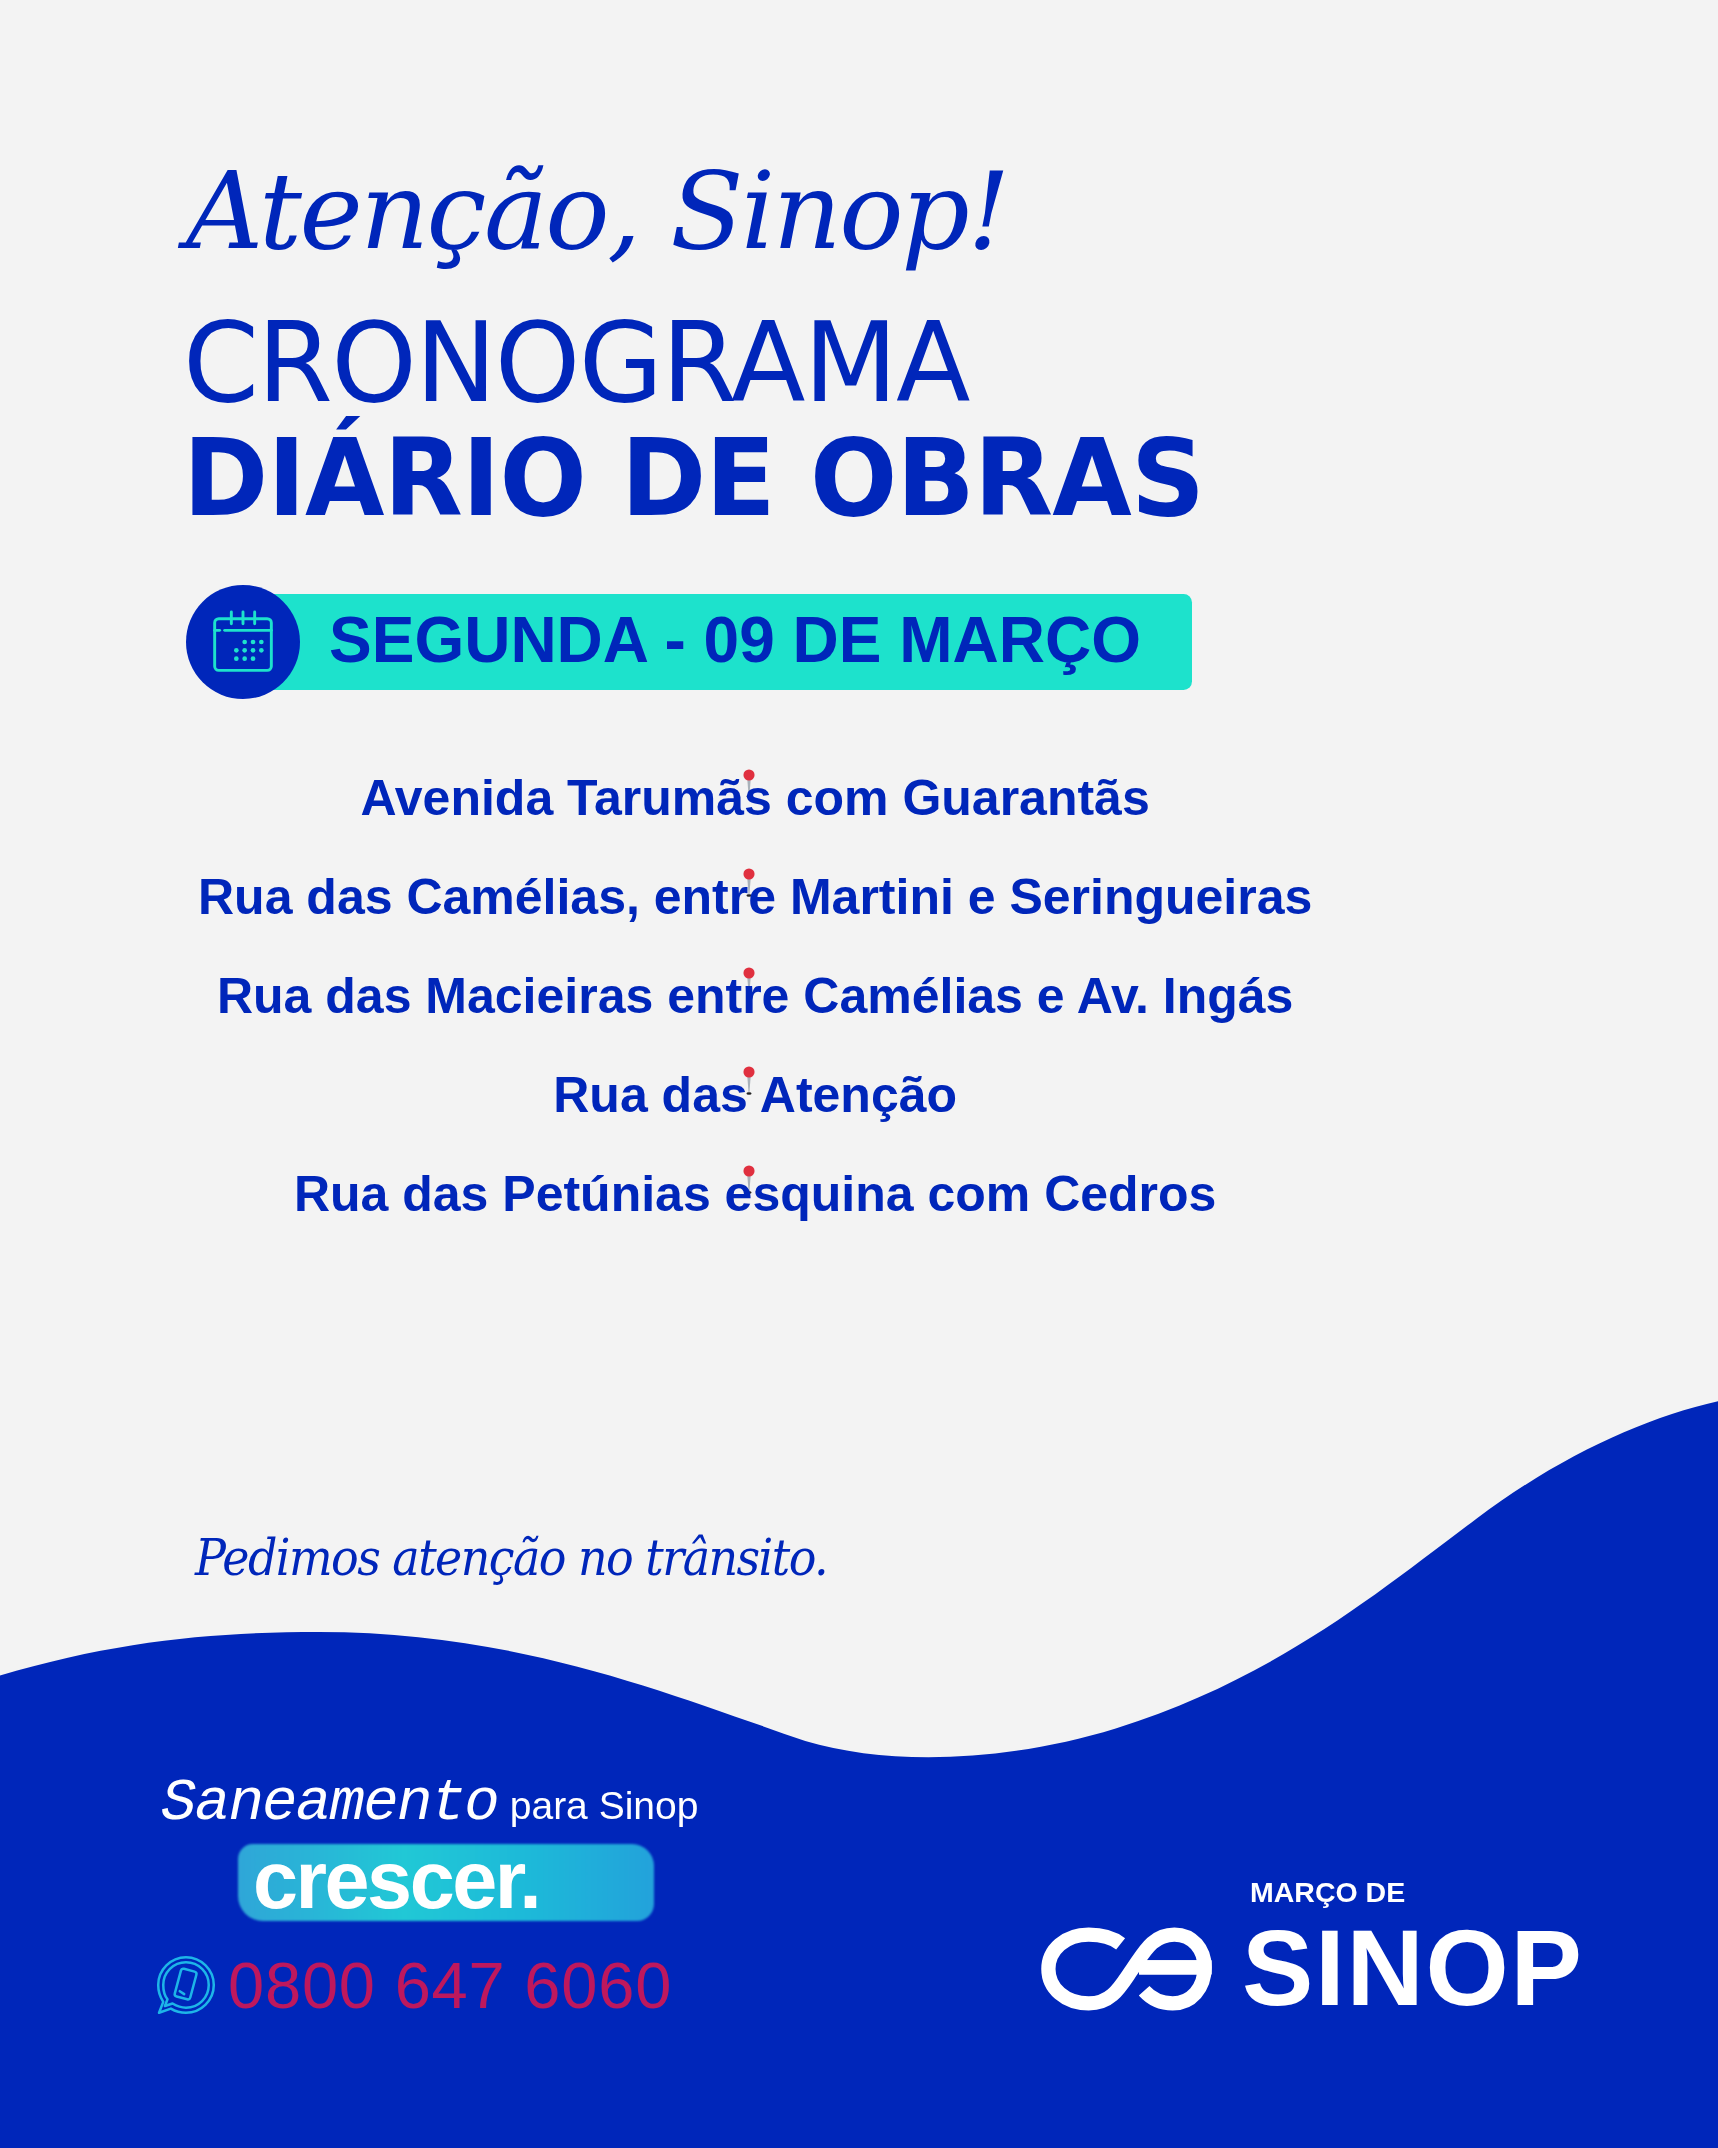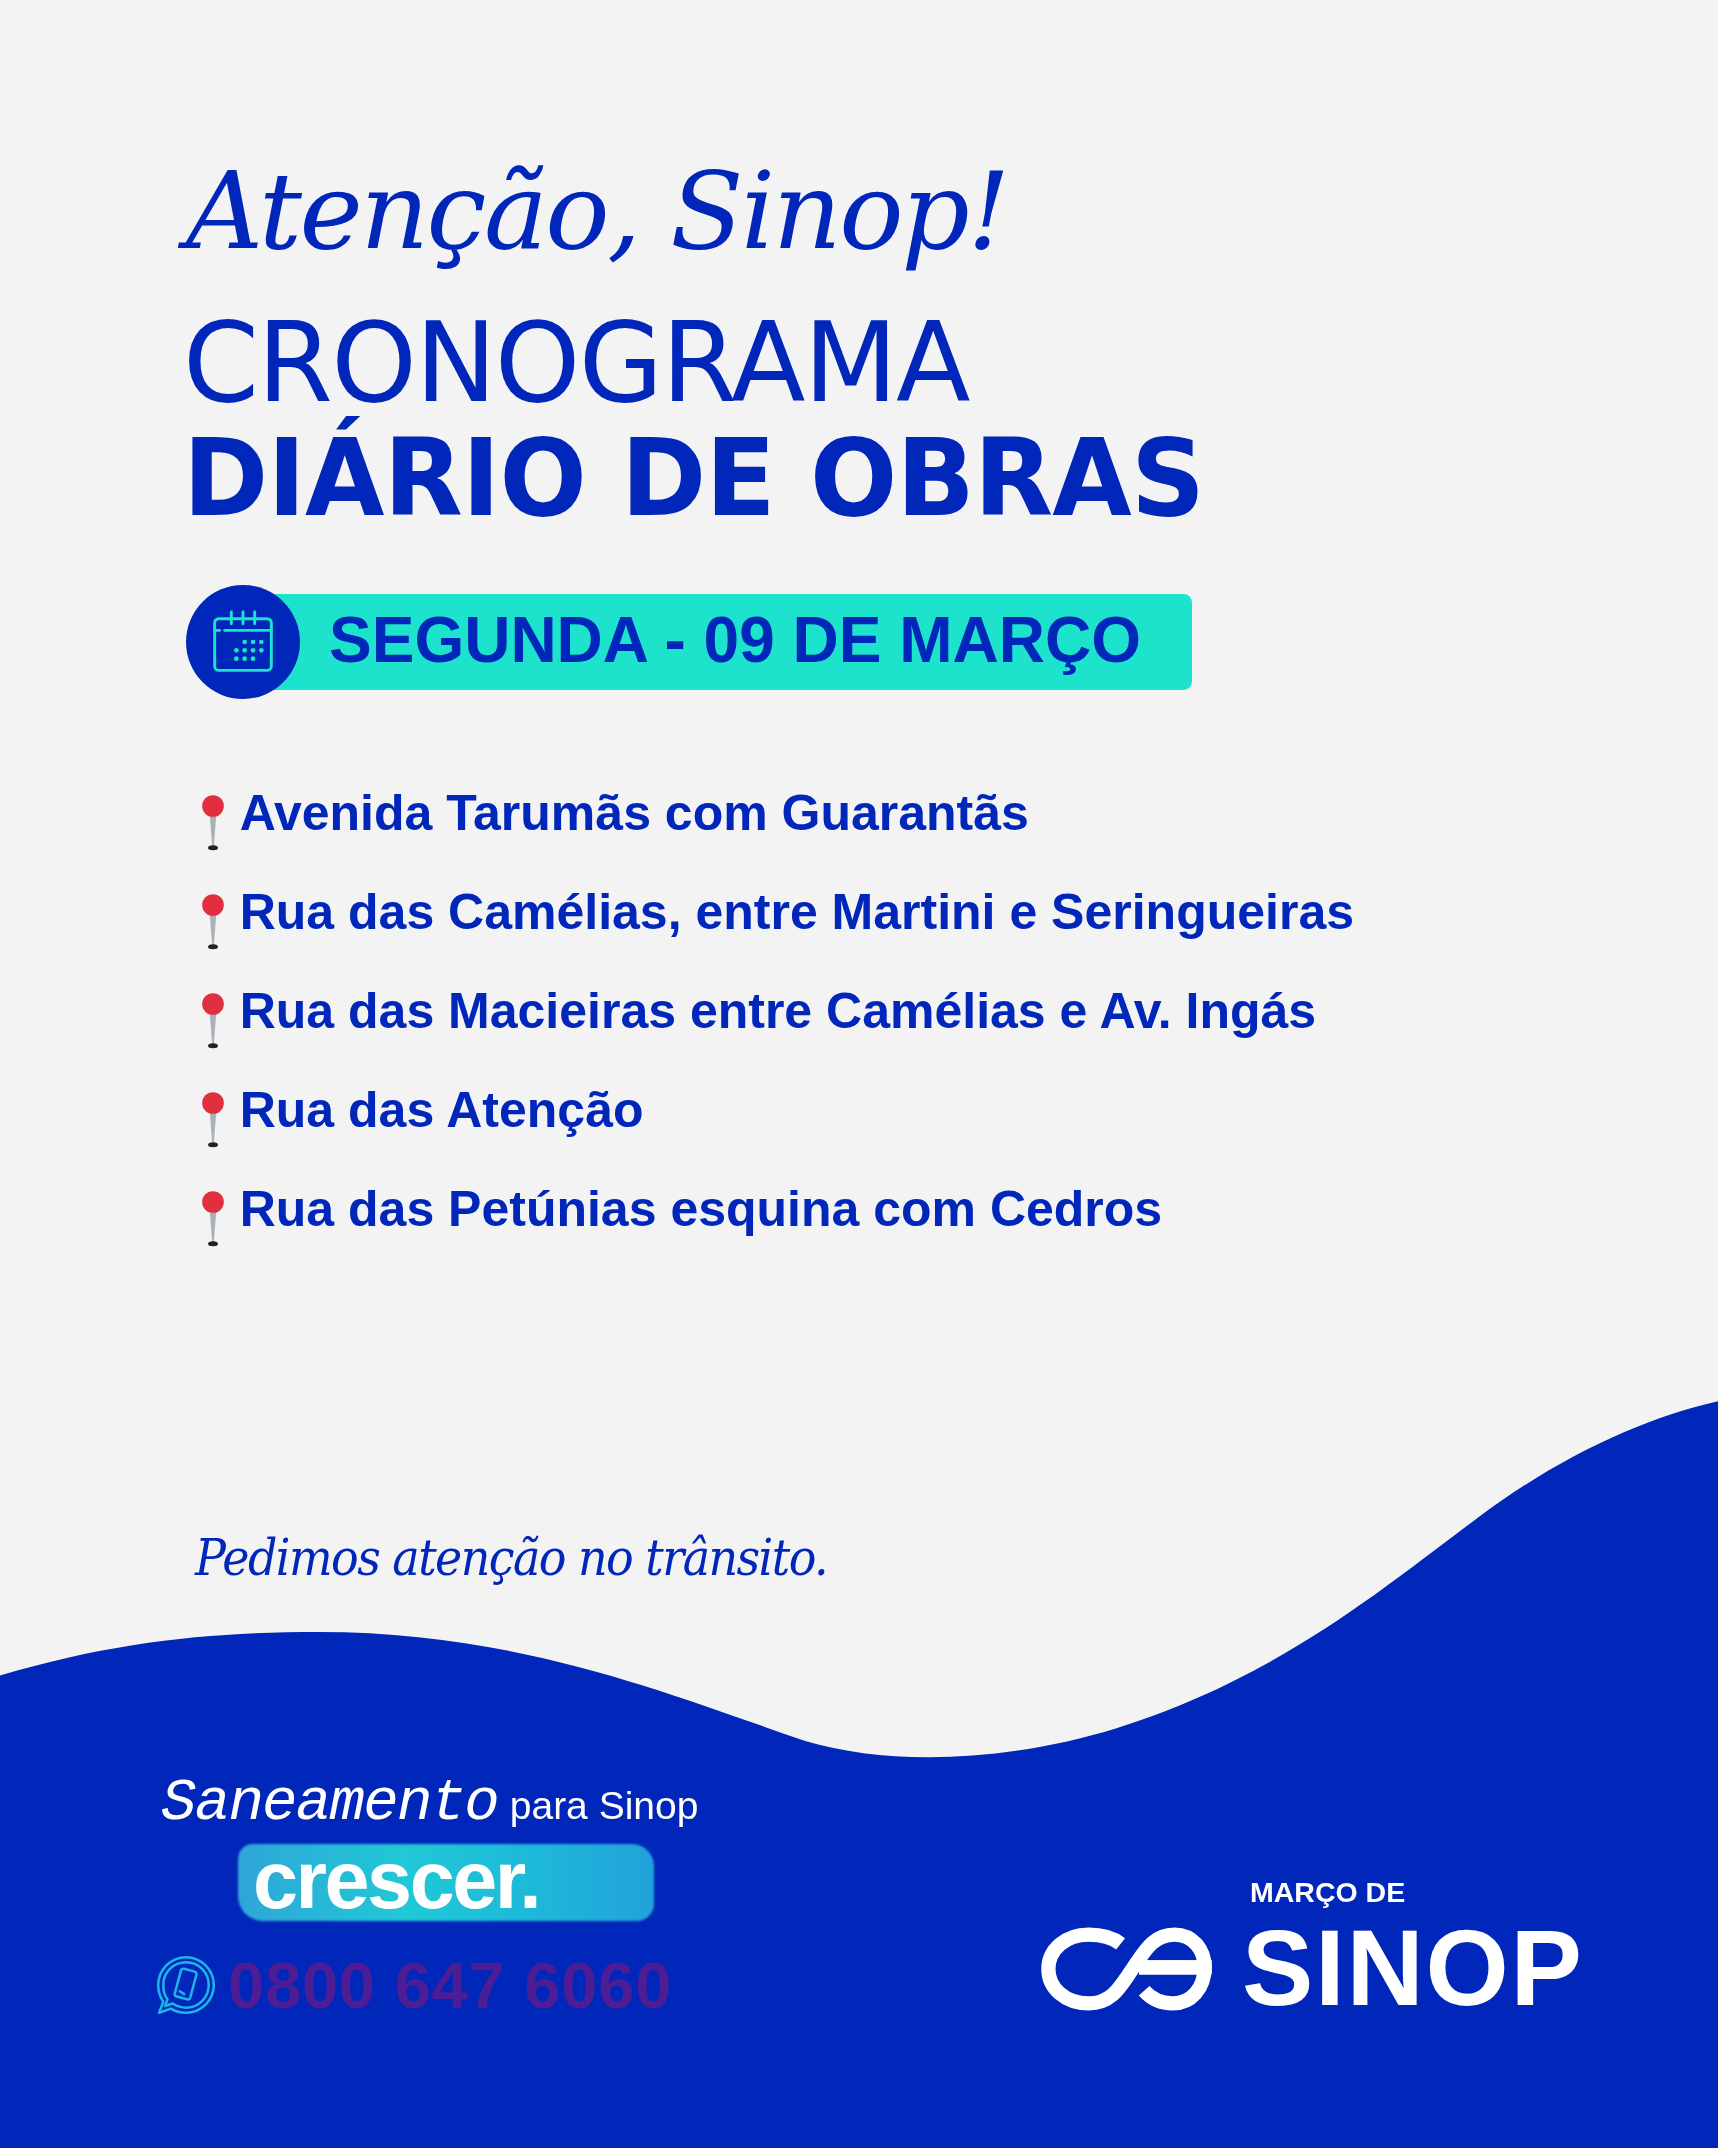--- a/index.html
+++ b/index.html
@@ -69,20 +69,21 @@
       white-space: nowrap;
       color: #0026BA;
     }
 
     
     .loc-list { left: 198px; top: 779px; }
     .loc-item {
       display: flex; align-items: center;
       height: 99px;
       margin-top: 0;
+      flex-direction: column;
     }
     .loc-item .pin { width: 30px; height: 59px; flex: 0 0 30px; margin-right: 11.7px; margin-top: -10px; }
     .loc-item .txt {
       font-family: "Liberation Sans", "DejaVu Sans", sans-serif;
       font-weight: bold;
       font-size: 50px;
       line-height: 59px;
       white-space: nowrap;
       color: #0026BA;
       margin-top: -30px;
@@ -136,24 +137,24 @@
       font-size: 81px;
       line-height: 92px;
       color: #FFFFFF;
       letter-spacing: -2.5px;
       white-space: nowrap;
     }
     .phone-icon { left: 154px; top: 1953px; width: 64px; height: 64px; }
     .phone {
       left: 228px; top: 1948px;
       font-family: "Liberation Sans", "DejaVu Sans", sans-serif;
-      font-weight: bold;
+      font-weight: normal;
       font-size: 65px;
       line-height: 76px;
-      color: #4c1d95;
+      color: #be185d;
       white-space: nowrap;
       letter-spacing: 0.8px;
     }
 
     .logo-top {
       left: 1250px; top: 1875px;
       font-family: "Liberation Sans", "DejaVu Sans", sans-serif;
       font-weight: bold;
       font-size: 28.5px;
       line-height: 34px;

